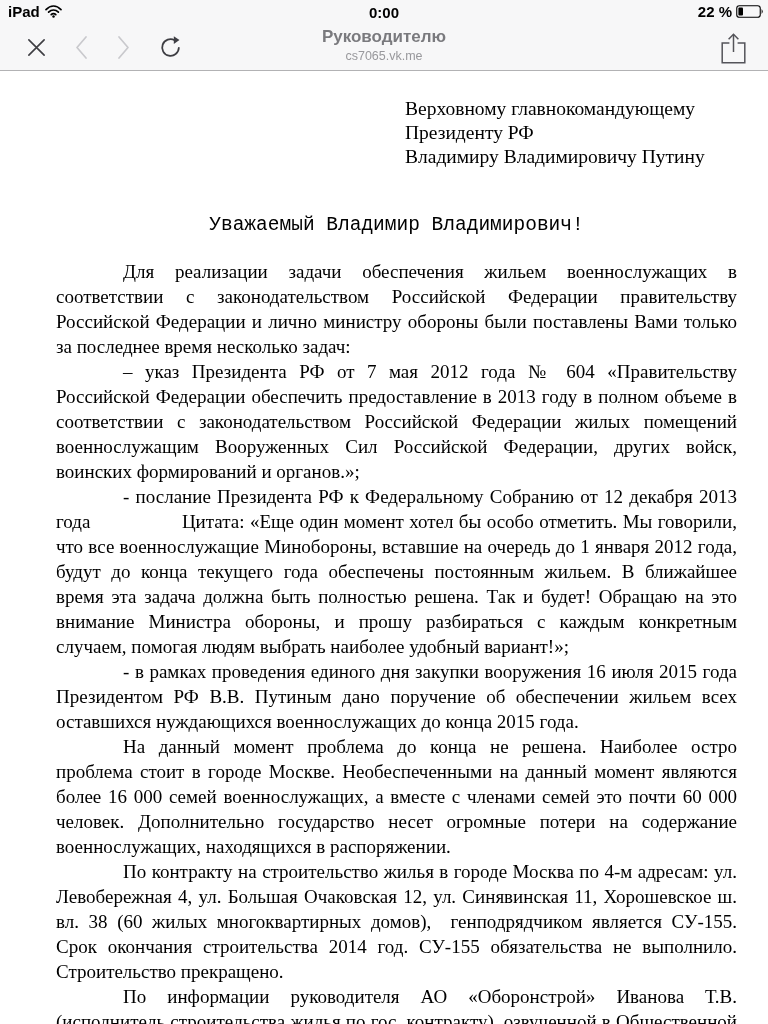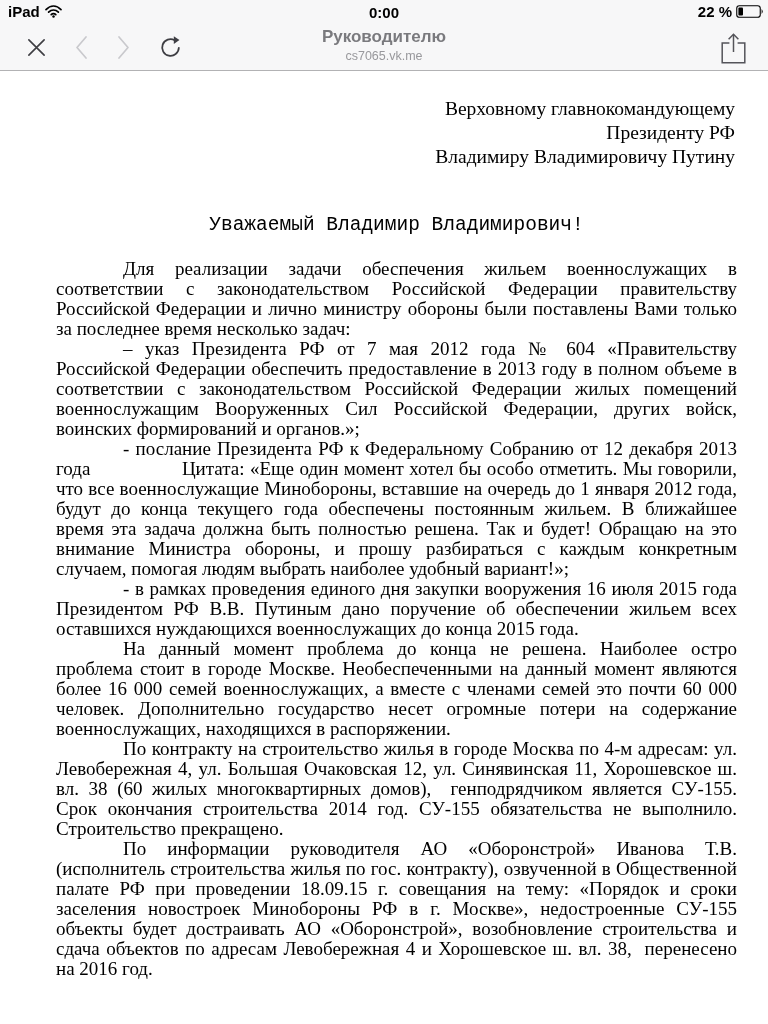--- a/index.html
+++ b/index.html
@@ -79,37 +79,37 @@
     background: #ffffff;
     color: #000000;
     font-family: "Liberation Serif", serif;
     padding: 0 31px 0 56px;
     overflow: hidden;
   }
 
   .addressee {
     width: 330px;
     margin: 25px 2px 0 auto;
-    text-align: right;
+    text-align: left;
     font-size: 19.5px;
     line-height: 24px;
   }
 
   .salutation {
     margin-top: 45px;
     text-align: center;
     font-size: 19.5px;
     line-height: 22px;
     font-family: Liberation Mono, monospace;
   }
 
   .letter-body { margin-top: 23px; }
   .letter-body p.para {
     font-size: 19px;
-    line-height: 20px;
+    line-height: 25px;
     text-align: justify;
     text-indent: 67px;
     text-justify: inter-word;
   }
 </style>
 </head>
 <body>
 
 <div class="screen">
 

